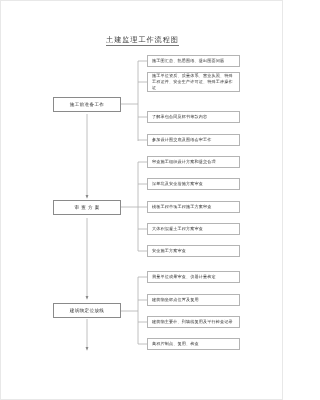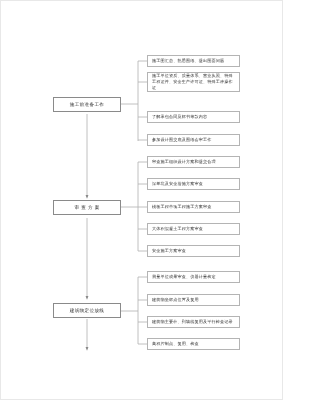--- a/index.html
+++ b/index.html
@@ -73,20 +73,23 @@
     letter-spacing: 0.15px;
     line-height: 1.45;
     text-align: left;
   }
 </style>
 </head>
 <body>
 
 <div id="page">
 
+  <div class="title">
+    <u>土建监理工作流程图</u>
+  </div>
 
   <svg id="canvas" viewBox="0 0 283 400" xmlns="http://www.w3.org/2000/svg">
     <defs>
       <marker id="arrowhead" markerWidth="5" markerHeight="5" refX="2.2" refY="2.4" orient="auto" markerUnits="userSpaceOnUse">
         <path d="M0,0.9 L4,2.4 L0,3.9 z" fill="#8a8a8a"></path>
       </marker>
     </defs>
 
     <line x1="86" y1="113" x2="86" y2="196" stroke="#b0b0b0" stroke-width="0.8" marker-end="url(#arrowhead)"></line>
     <line x1="86" y1="217" x2="86" y2="297" stroke="#b0b0b0" stroke-width="0.8" marker-end="url(#arrowhead)"></line>

